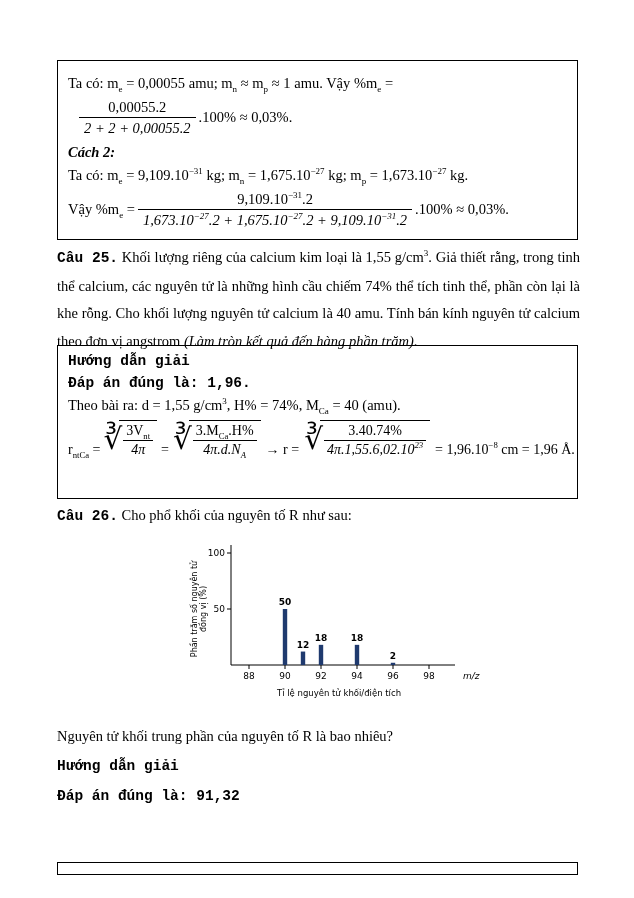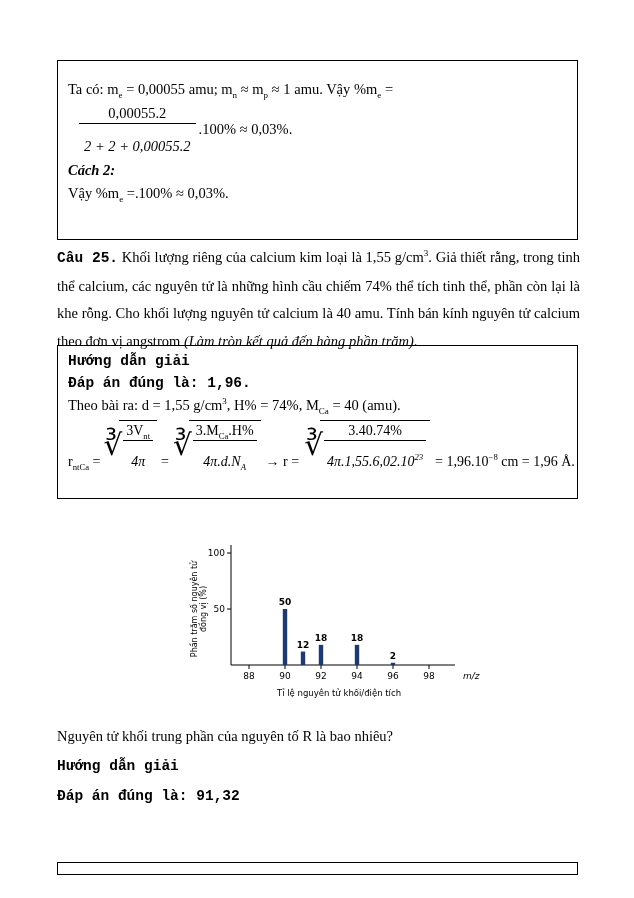--- a/index.html
+++ b/index.html
@@ -9,50 +9,55 @@
     background:#ffffff; overflow:hidden; color:#000;
     font-family:"Liberation Serif","DejaVu Serif",serif;
     font-size:14.5px;
   }
   .abs { position:absolute; }
   .bordered { border:1px solid #000; }
   .bold { font-weight:bold;font-family:Liberation Mono, monospace; }
   .bi { font-weight:bold; font-style:italic; }
   sup, sub { font-size:0.62em; line-height:0; }
   .frow { display:flex; align-items:center; white-space:nowrap; }
-  .frac { display:inline-flex; flex-direction:column; text-align:center; line-height:1.25; margin:0 3px;gap:12px; }
+  .frac { display:inline-flex; flex-direction:column; text-align:center; line-height:1.25; margin:0 3px; }
   .frac .num { border-bottom:1px solid #000; padding:0 5px 1px; }
   .frac .den { padding:1px 5px 0;font-style:italic; }
   .radical { display:inline-flex; align-items:center; margin:0 1px; }
   .rad-sign { font-family:"DejaVu Sans",sans-serif; font-size:2.1em; line-height:0.9; margin-right:-3px; }
   .rad-body { border-top:1px solid #000; padding:1px 3px 0 3px; display:inline-flex; align-items:center; }
   .para { line-height:27.5px; text-align:justify; }
   .line { margin-bottom:6px; }
   .formula-row { font-size:14px;align-items:flex-end; }
   .formula-row .frac { margin:0 1px; }
   .formula-row .frac .num, .formula-row .frac .den { padding:0 3px; }
   svg text { font-family:"DejaVu Sans",sans-serif; }
 </style>
 </head>
 <body>
 
 <div class="page">
 
-  <div class="abs bordered" style="left:57px; top:60px; width:521px; height:180px; padding:20px 10px 4px;">
+  <div class="abs bordered" style="left:57px; top:60px; width:521px; height:180px; padding:14px 10px 4px;">
     <div class="line">Ta có: m<sub>e</sub> = 0,00055 amu; m<sub>n</sub> ≈ m<sub>p</sub> ≈ 1 amu. Vậy %m<sub>e</sub> =</div>
     <div class="frow" style="margin:1px 0 7px 8px;">
       <span class="frac">
         <span class="num">0,00055.2</span>
         <span class="den">2 + 2 + 0,00055.2</span>
       </span>
       <span>.100% ≈ 0,03%.</span>
     </div>
     <div class="bi line">Cách 2:</div>
+    <div class="line">Ta có: m<sub>e</sub> = 9,109.10<sup>−31</sup> kg; m<sub>n</sub> = 1,675.10<sup>−27</sup> kg; m<sub>p</sub> = 1,673.10<sup>−27</sup> kg.</div>
     <div class="frow">
       <span>Vậy %m<sub>e</sub> =</span>
+      <span class="frac">
+        <span class="num">9,109.10<sup>−31</sup>.2</span>
+        <span class="den">1,673.10<sup>−27</sup>.2 + 1,675.10<sup>−27</sup>.2 + 9,109.10<sup>−31</sup>.2</span>
+      </span>
       <span>.100% ≈ 0,03%.</span>
     </div>
   </div>
 
   <div class="abs para" style="left:57px; top:244px; width:523px;">
     <span class="bold">Câu 25.</span><span> Khối lượng riêng của calcium kim loại là 1,55 g/cm<sup>3</sup>. Giả thiết rằng, trong tinh thể calcium, các nguyên tử là những hình cầu chiếm 74% thể tích tinh thể, phần còn lại là khe rỗng. Cho khối lượng nguyên tử calcium là 40 amu. Tính bán kính nguyên tử calcium theo đơn vị angstrom <i>(Làm tròn kết quả đến hàng phần trăm)</i>.</span>
   </div>
 
   <div class="abs bordered" style="left:57px; top:345px; width:521px; height:154px; padding:7px 10px 4px;">
     <div class="bold line">Hướng dẫn giải</div>
@@ -86,20 +91,23 @@
           <span class="frac">
             <span class="num">3.40.74%</span>
             <span class="den">4π.1,55.6,02.10<sup>23</sup></span>
           </span>
         </span>
       </span>
       <span style="margin-left:4px;">= 1,96.10<sup>−8</sup> cm = 1,96 Å.</span>
     </div>
   </div>
 
+  <div class="abs" style="left:57px; top:507px; width:523px;">
+    <span class="bold">Câu 26.</span><span> Cho phổ khối của nguyên tố R như sau:</span>
+  </div>
 
   <div class="abs" style="left:185px; top:533px; width:310px; height:172px;">
     <svg id="spectrum-svg" width="310" height="172" viewBox="0 0 310 172">
         <line x1="46" y1="12" x2="46" y2="132" stroke="#000" stroke-width="1"></line>
         <line x1="46" y1="132" x2="270" y2="132" stroke="#000" stroke-width="1"></line>
         <line x1="42" y1="76" x2="46" y2="76" stroke="#000" stroke-width="1"></line>
         <text x="40" y="79" font-size="9" fill="#000" text-anchor="end">50</text>
         <line x1="42" y1="20" x2="46" y2="20" stroke="#000" stroke-width="1"></line>
         <text x="40" y="23" font-size="9" fill="#000" text-anchor="end">100</text>
         <line x1="64" y1="132" x2="64" y2="136" stroke="#000" stroke-width="1"></line>

